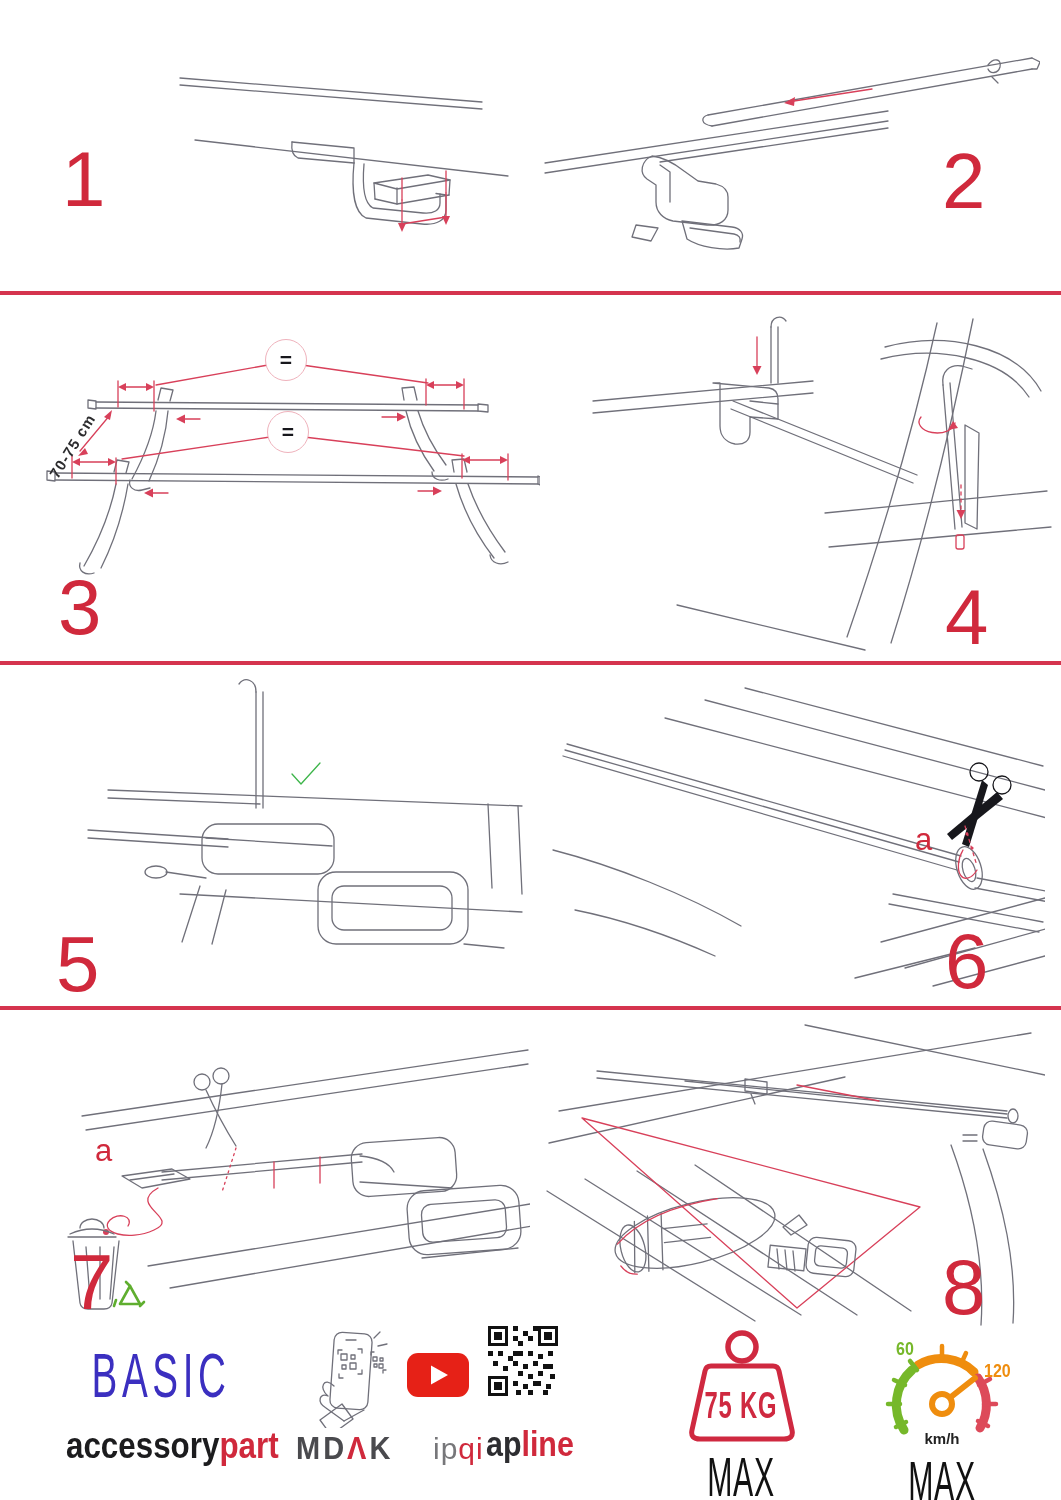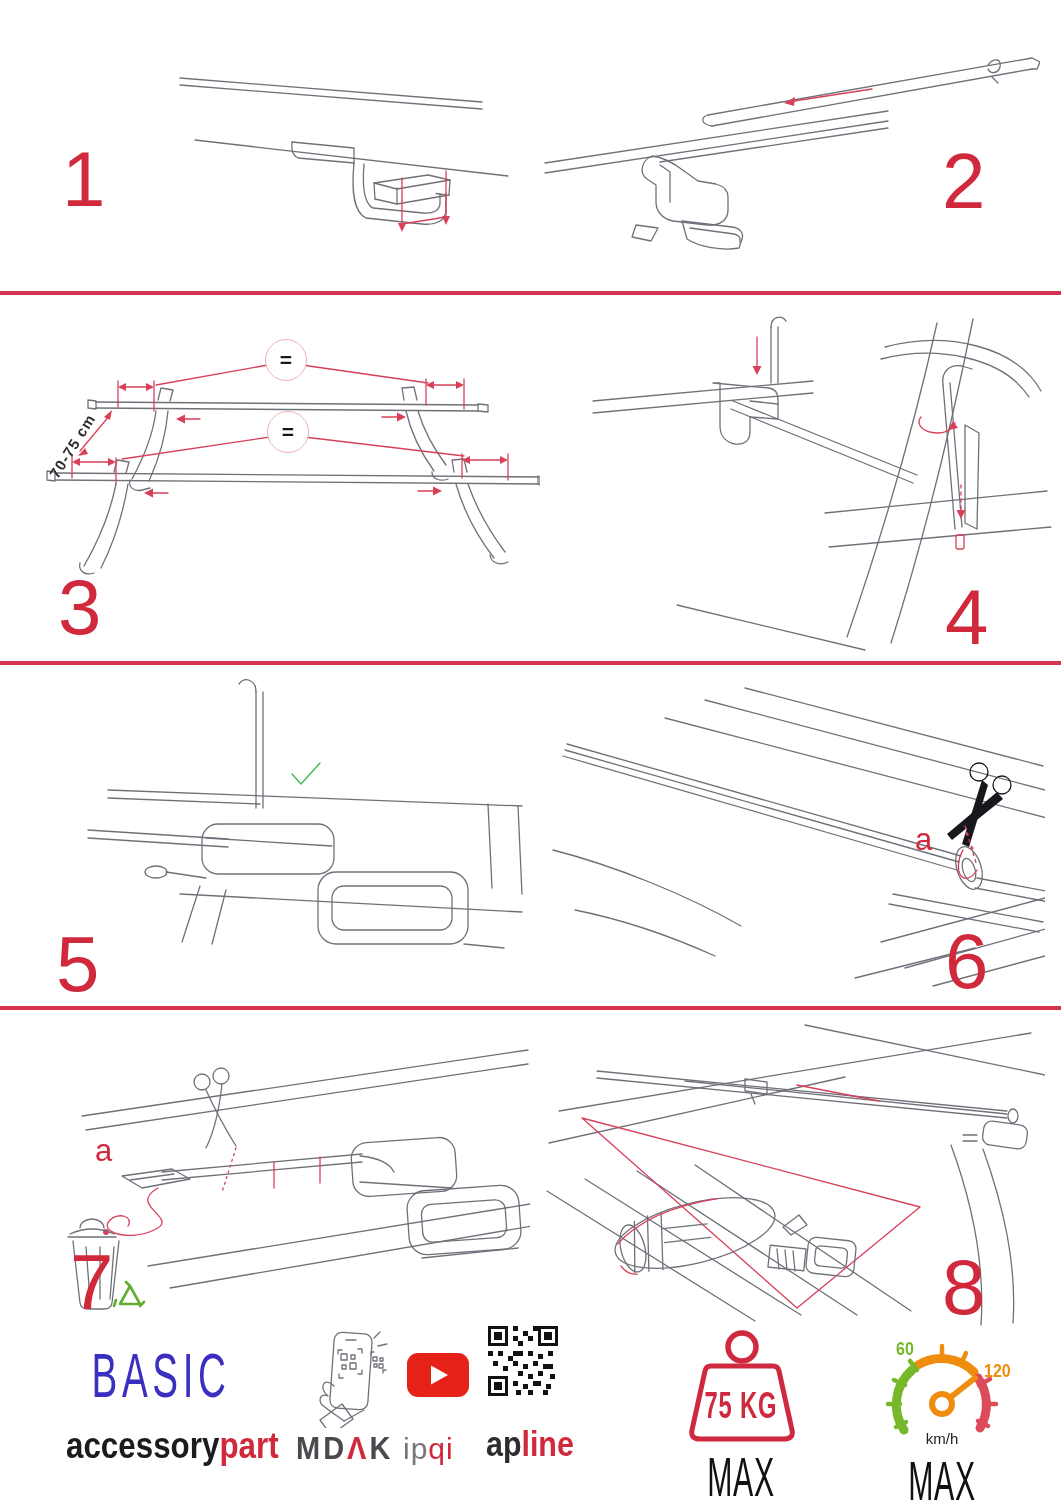--- a/index.html
+++ b/index.html
@@ -36,21 +36,21 @@
              transform:scaleY(1.05);transform-origin:left top;}
   .logo-ipqi{position:absolute;font-size:30px;font-weight:400;color:#77777a;letter-spacing:1px;}
   .logo-apline{position:absolute;font-size:32px;font-weight:600;color:#2d2d30;
                transform:scale(0.95,1.12);transform-origin:left top;}
   .kg-value{position:absolute;width:150px;text-align:center;color:#cf2940;font-size:29px;
             font-weight:700;transform:scale(0.82,1.3);transform-origin:center top;letter-spacing:1px;}
   .max-label{position:absolute;width:150px;text-align:center;color:#111;font-size:42px;font-weight:500;
              transform:scale(0.72,1.32);transform-origin:center top;letter-spacing:1px;}
   .gauge-lo{position:absolute;color:#76b82a;font-size:16px;font-weight:700;transform:scaleY(1.2);}
   .gauge-hi{position:absolute;color:#ef8d0e;font-size:16px;font-weight:700;transform:scaleY(1.2);}
-  .gauge-unit{position:absolute;width:140px;text-align:center;color:#222;font-size:15px;font-weight:400;}
+  .gauge-unit{position:absolute;width:140px;text-align:center;color:#222;font-size:15px;font-weight:700;}
 </style>
 </head>
 <body>
 
 <div class="page">
 
   <figure class="abs" style="left:150px;top:30px;">
     <svg class="art" width="360" height="230" viewBox="0 0 360 230">
       <path d="M30,48 L332,72"></path>
         <path d="M30,55 L332,79"></path>
@@ -362,21 +362,21 @@
     </svg>
   </figure>
   <div class="logo-mdak" style="left:296px;top:1432px;"><span>MD</span><span class="redpart">Λ</span><span>K</span></div>
 
   <figure class="abs" style="left:406px;top:1352px;">
     <svg width="64" height="46" viewBox="0 0 64 46">
       <rect x="1" y="1" width="62" height="44" rx="11" fill="#e62117"></rect>
       <path d="M25,13.5 L25,32.5 L42,23 Z" fill="#ffffff"></path>
     </svg>
   </figure>
-  <div class="logo-ipqi" style="left:403px;top:1432px;"><span>ip</span><span class="redpart">qi</span></div>
+  <div class="logo-ipqi" style="left:433px;top:1432px;"><span>ip</span><span class="redpart">qi</span></div>
 
   <figure class="abs" style="left:488px;top:1326px;">
     <svg width="70" height="70" viewBox="0 0 70 70">
       <rect width="70" height="70" fill="#fff"></rect>
       <g fill="#111">
         <rect x="0" y="0" width="20" height="20"></rect>
           <rect x="50" y="0" width="20" height="20"></rect>
           <rect x="0" y="50" width="20" height="20"></rect>
       </g>
       <g fill="#fff">

